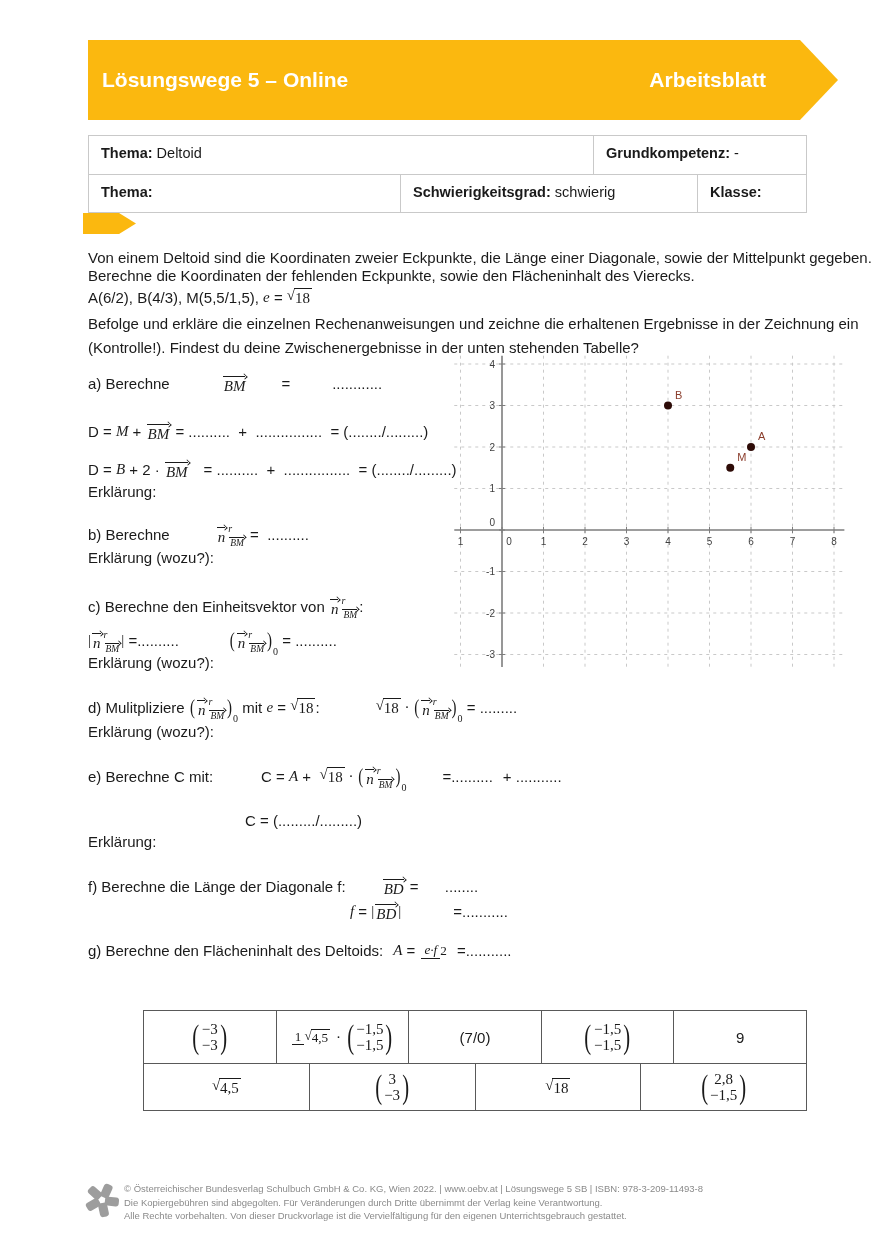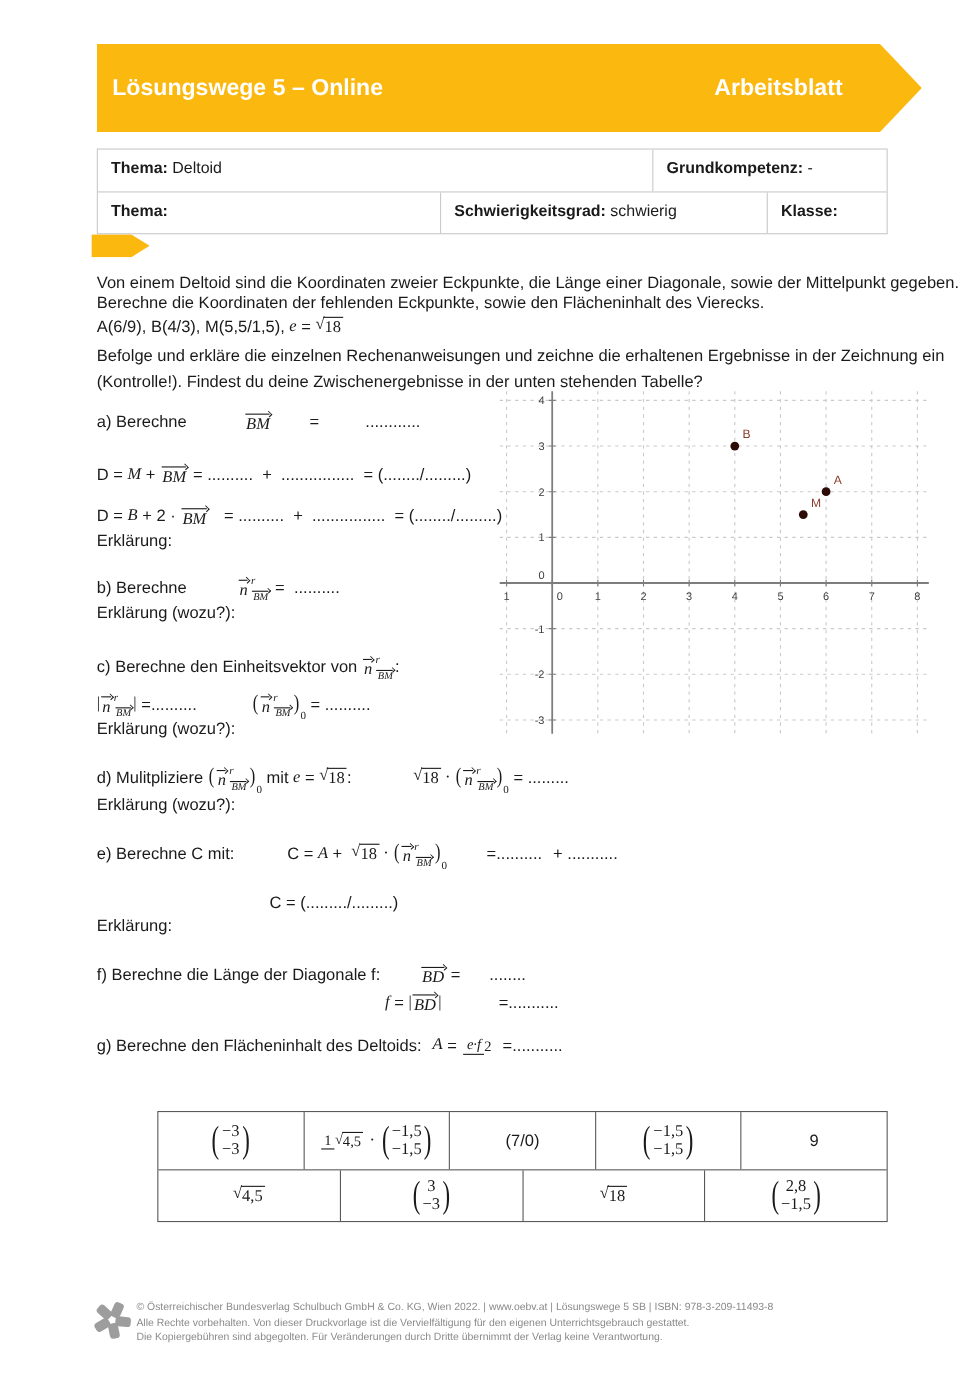--- a/index.html
+++ b/index.html
@@ -118,21 +118,21 @@
       </div>
       <div class="it-cell" style="flex:1">
         <span class="it-label">Klasse:</span><span></span>
       </div>
     </div>
   </div>
   <div id="tab-arrow"></div>
 
   <div class="tline" style="top:249px">Von einem Deltoid sind die Koordinaten zweier Eckpunkte, die Länge einer Diagonale, sowie der Mittelpunkt gegeben.</div>
   <div class="tline" style="top:267px">Berechne die Koordinaten der fehlenden Eckpunkte, sowie den Flächeninhalt des Vierecks.</div>
-  <div class="tline" style="top:288px"><span class="mx">A(6/9), B(4/3), M(5,5/1,5), </span><span class="mi">e</span><span class="mx"> = </span><span class="sq"><span class="sq-r">√</span><span class="sq-i">18</span></span></div>
+  <div class="tline" style="top:288px"><span class="mx">A(6/2), B(4/3), M(5,5/1,5), </span><span class="mi">e</span><span class="mx"> = </span><span class="sq"><span class="sq-r">√</span><span class="sq-i">18</span></span></div>
   <div class="tline" style="top:315px">Befolge und erkläre die einzelnen Rechenanweisungen und zeichne die erhaltenen Ergebnisse in der Zeichnung ein</div>
   <div class="tline" style="top:339px">(Kontrolle!). Findest du deine Zwischenergebnisse in der unten stehenden Tabelle?</div>
 
   <div id="graph"><svg width="398" height="324" viewBox="0 0 398 324">
         <line x1="10.5" y1="1.6999999999999886" x2="10.5" y2="312.95" stroke="#c9c9c9" stroke-width="1" stroke-dasharray="3,4"></line>
         <line x1="93.5" y1="1.6999999999999886" x2="93.5" y2="312.95" stroke="#c9c9c9" stroke-width="1" stroke-dasharray="3,4"></line>
         <line x1="135" y1="1.6999999999999886" x2="135" y2="312.95" stroke="#c9c9c9" stroke-width="1" stroke-dasharray="3,4"></line>
         <line x1="176.5" y1="1.6999999999999886" x2="176.5" y2="312.95" stroke="#c9c9c9" stroke-width="1" stroke-dasharray="3,4"></line>
         <line x1="218" y1="1.6999999999999886" x2="218" y2="312.95" stroke="#c9c9c9" stroke-width="1" stroke-dasharray="3,4"></line>
         <line x1="259.5" y1="1.6999999999999886" x2="259.5" y2="312.95" stroke="#c9c9c9" stroke-width="1" stroke-dasharray="3,4"></line>
@@ -309,17 +309,17 @@
         <rect x="14" y="3" width="9" height="14" rx="3" transform="rotate(24 18 20)"></rect>
         <rect x="14" y="3" width="9" height="14" rx="3" transform="rotate(96 18 20)"></rect>
         <rect x="14" y="3" width="9" height="14" rx="3" transform="rotate(168 18 20)"></rect>
         <rect x="14" y="3" width="9" height="14" rx="3" transform="rotate(240 18 20)"></rect>
         <rect x="14" y="3" width="9" height="14" rx="3" transform="rotate(312 18 20)"></rect>
       </g>
     </svg>
   </div>
   <div id="footer-text">
     <div>© Österreichischer Bundesverlag Schulbuch GmbH &amp; Co. KG, Wien 2022. | www.oebv.at | Lösungswege 5 SB | ISBN: 978-3-209-11493-8</div>
+    <div>Die Kopiergebühren sind abgegolten. Für Veränderungen durch Dritte übernimmt der Verlag keine Verantwortung.</div>
     <div>Alle Rechte vorbehalten. Von dieser Druckvorlage ist die Vervielfältigung für den eigenen Unterrichtsgebrauch gestattet.</div>
-    <div>Die Kopiergebühren sind abgegolten. Für Veränderungen durch Dritte übernimmt der Verlag keine Verantwortung.</div>
   </div>
 
 </div>
 
 </body></html>

